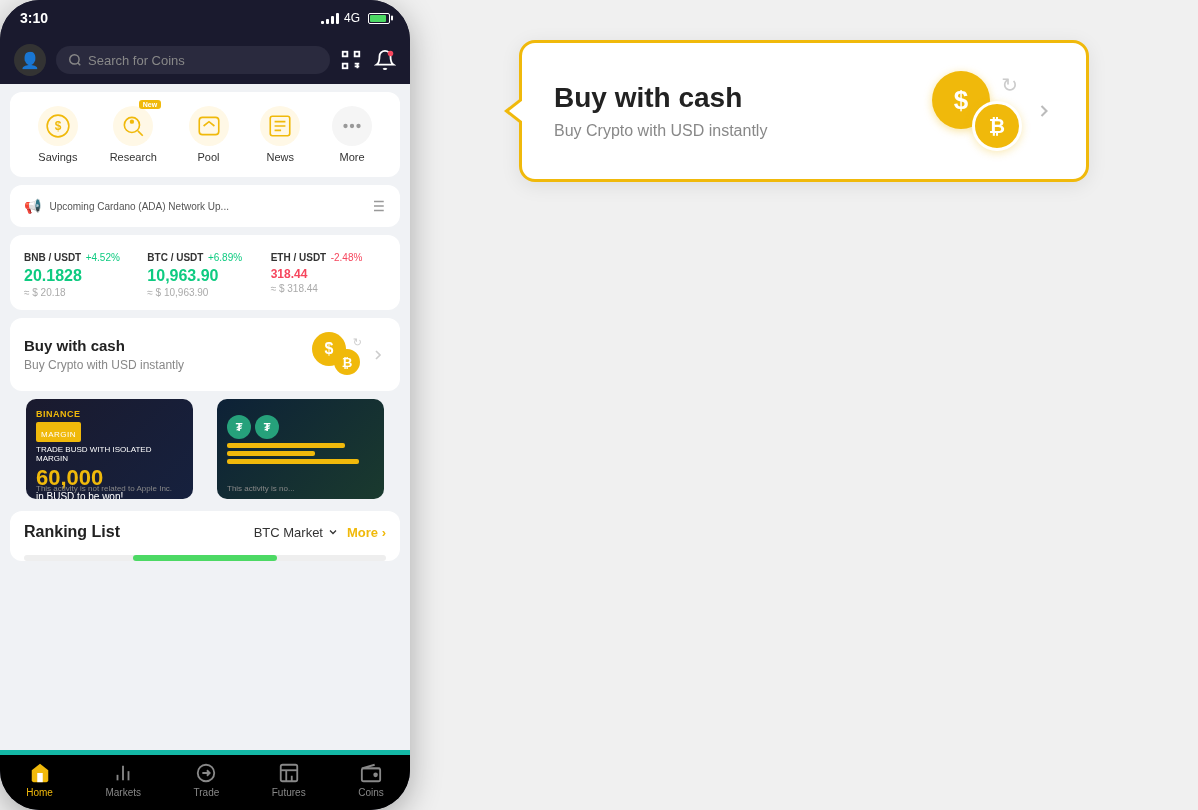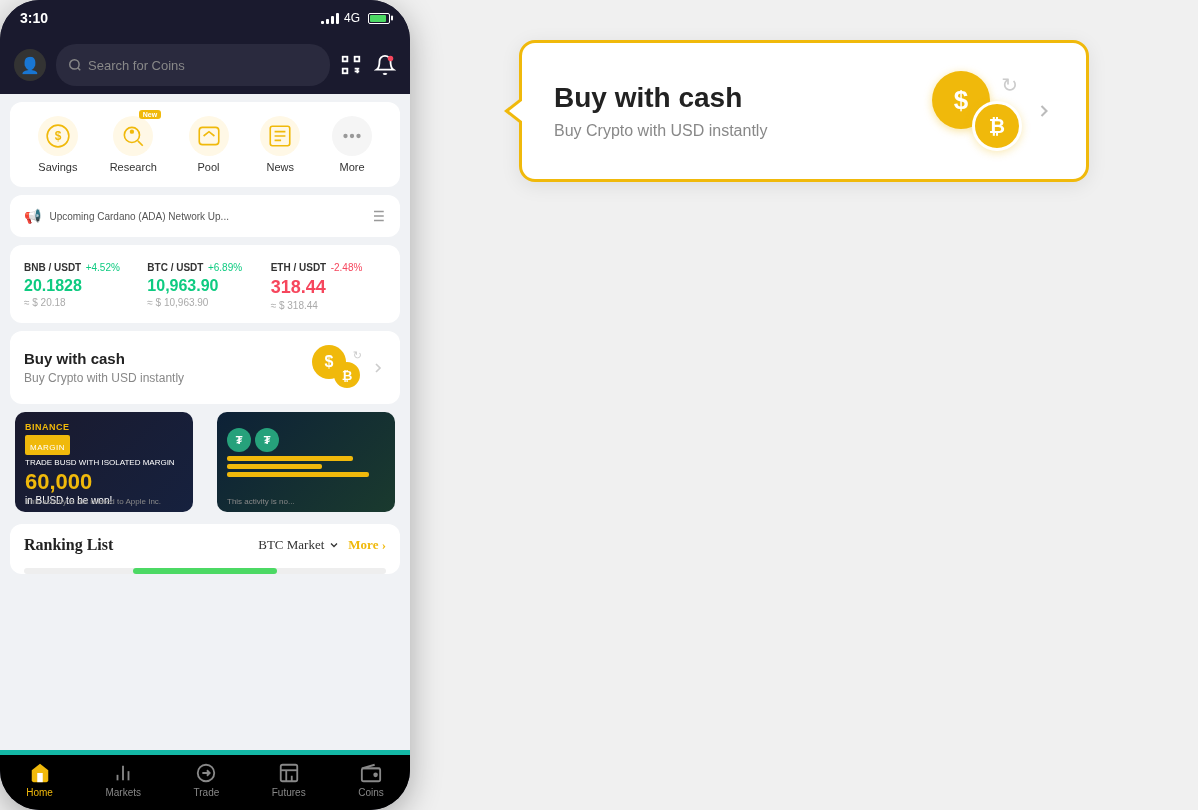--- a/index.html
+++ b/index.html
@@ -111,21 +111,21 @@
       align-items: center;
       justify-content: center;
       color: #ccc;
       font-size: 16px;
       flex-shrink: 0;
     }
     .search-bar {
       flex: 1;
       background: #2a2a3e;
       border-radius: 20px;
-      height: 42px;
+      height: 28px;
       display: flex;
       align-items: center;
       padding: 0 12px;
       gap: 6px;
       color: #888;
       font-size: 13px;
     }
     .search-bar svg { flex-shrink: 0; }
     .top-icons {
       display: flex;
@@ -223,21 +223,21 @@
     }
     .price-change-pos { color: #0ecb81; font-size: 10px; }
     .price-change-neg { color: #f6465d; font-size: 10px; }
     .price-value {
       font-size: 16px;
       font-weight: 700;
       color: #0ecb81;
       margin: 2px 0;
     }
     .price-value-neg {
-      font-size: 18px;
+      font-size: 12px;
       font-weight: 700;
       color: #f6465d;
       margin: 2px 0;
     }
     .price-usd { font-size: 10px; color: #aaa; }
 
     
     .buy-cash-card {
       background: white;
       border-radius: 12px;
@@ -295,21 +295,21 @@
       color: white;
       position: absolute;
       bottom: 0;
       right: 0;
       z-index: 1;
       border: 2px solid white;
     }
 
     
     .banners-row {
-      margin: 0 15px 8px;
+      margin: 0 26px 8px;
       display: flex;
       gap: 24px;
       overflow: hidden;
     }
     .banner-item {
       border-radius: 10px;
       overflow: hidden;
       flex: 1;
       height: 100px;
       min-width: 0;
@@ -760,21 +760,21 @@
           <div class="yellow-bars">
             <div class="ybar" style="width:80%;"></div>
             <div class="ybar" style="width:60%;"></div>
             <div class="ybar" style="width:90%;"></div>
           </div>
           <div class="banner-disclaimer">This activity is no...</div>
         </div>
       </div>
     </div>
 
-    <div style="background:white;border-radius:12px;margin:12px 10px 80px;font-family:Liberation Serif, serif;">
+    <div style="background:white;border-radius:12px;margin:12px 10px 80px;">
       <div class="ranking-header">
         <span class="ranking-title">Ranking List</span>
         <div class="ranking-right">
           <div class="market-selector">
             <span>BTC Market</span>
             <svg width="12" height="12" viewBox="0 0 24 24" fill="none" stroke="#333" stroke-width="2.5">
               <polyline points="6,9 12,15 18,9"></polyline>
             </svg>
           </div>
           <span class="more-link">

